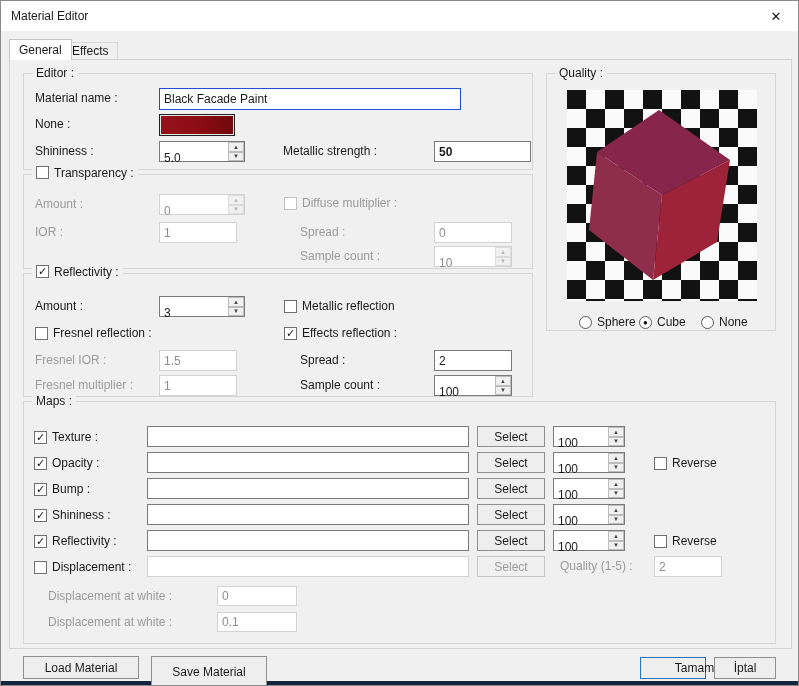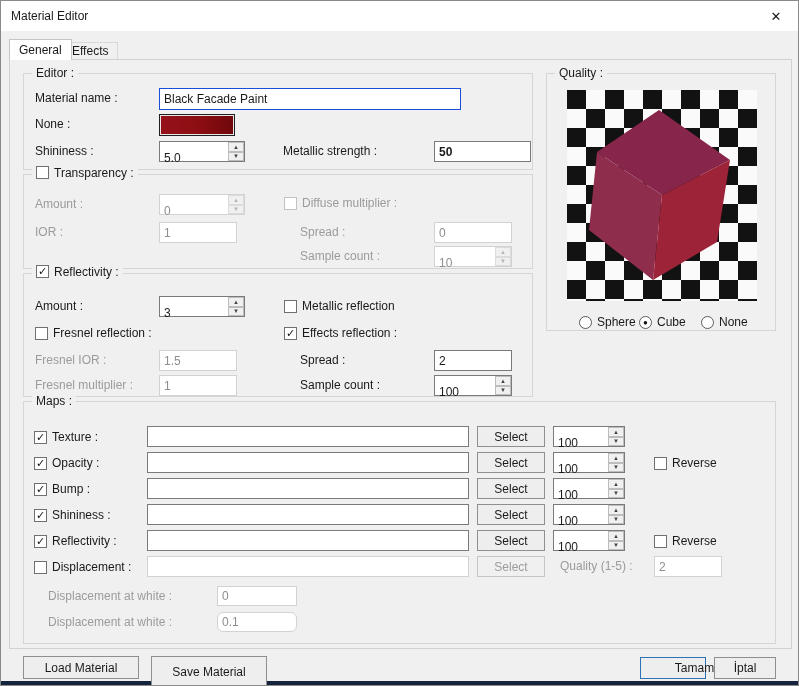--- a/index.html
+++ b/index.html
@@ -264,21 +264,21 @@
     <input class="txt off" style="left: 123px; top: 154px; width: 322px;" value="">
     <div class="btn off" style="left:453px; top:154px; width:68px; height:21px;">
         <span>Select</span>
       </div>
     <span class="lbl off" style="left:536px; top:154px;">Quality (1-5) :</span>
     <input class="txt off" style="left: 630px; top: 154px; width: 68px;" value="2">
 
     <span class="lbl off" style="left:24px; top:184px;">Displacement at white :</span>
     <input class="txt off" style="left: 193px; top: 184px; width: 80px; height: 20px;" value="0">
     <span class="lbl off" style="left:24px; top:210px;">Displacement at white :</span>
-    <input class="txt off" style="left: 193px; top: 210px; width: 80px; height: 20px; border-radius: 6px;" value="0.1">
+    <input class="txt off" style="left: 193px; top: 210px; width: 80px; height: 20px;" value="0.1">
   </div>
 
   <div class="group" style="left:545px; top:72px; width:230px; height:258px;">
     <span class="legend">Quality :</span>
     <div class="checker">
       <svg width="190" height="211" viewBox="0 0 190 211">
         <polygon points="92,20 163,70 95,105 30,62" fill="#87264a"></polygon>
         <polygon points="30,62 95,105 86,190 22,140" fill="#8f2d4d"></polygon>
         <polygon points="163,70 150,152 86,190 95,105" fill="#9c2338"></polygon>
       </svg>

